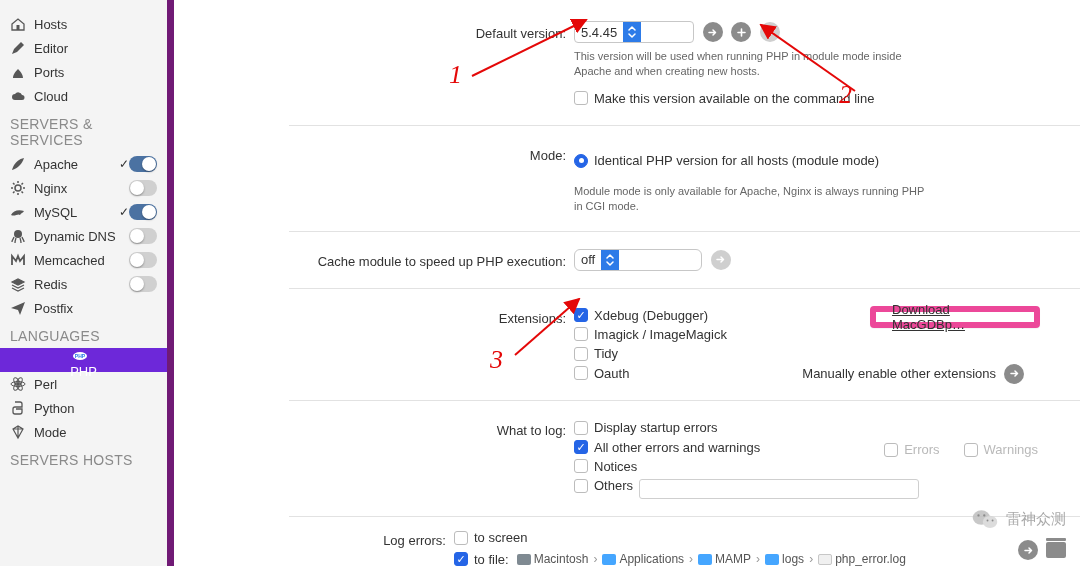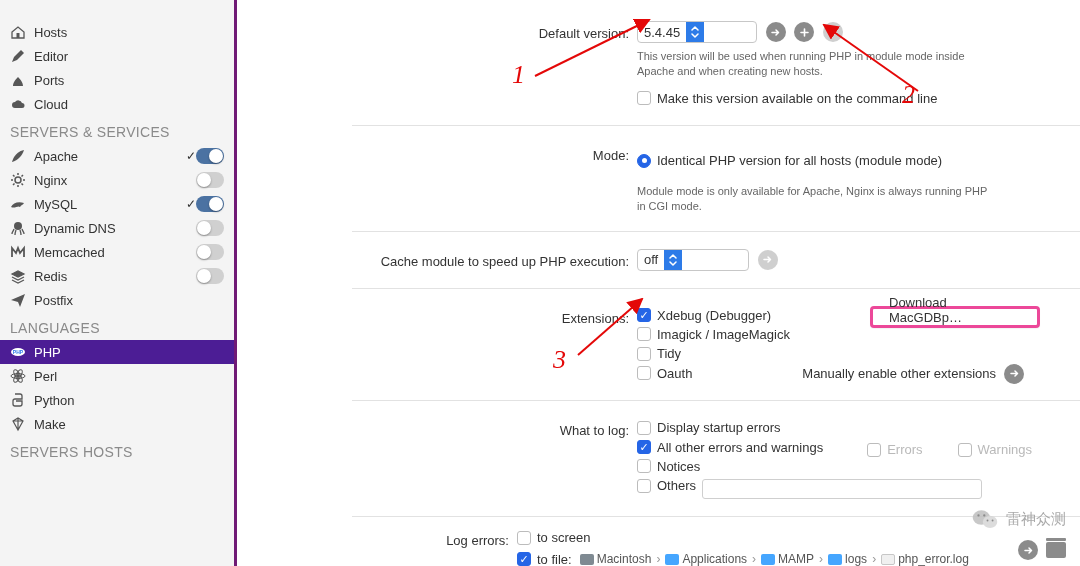--- a/index.html
+++ b/index.html
@@ -1,25 +1,25 @@
 <!DOCTYPE html>
 <html><head>
 <meta charset="utf-8">
 <style>
 * { box-sizing: border-box; margin: 0; padding: 0; }
 body { font-family: -apple-system, "Helvetica Neue", Arial, sans-serif; font-size: 13px; color: #333; background: #fff; width: 1080px; height: 566px; overflow: hidden; position: relative; }
 .app { display: flex; height: 566px; }
 
 
-.sidebar { width: 237px; background: #f4f4f4; border-right: 3px solid #701a75; padding-top: 20px; overflow-y: auto; flex-shrink: 0; }
+.sidebar { width: 174px; background: #f4f4f4; border-right: 7px solid #701a75; padding-top: 12px; overflow-y: auto; flex-shrink: 0; }
 .sb-item { display: flex; align-items: center; height: 24px; padding: 0 10px; cursor: pointer; position: relative; }
 .sb-item .ico { width: 16px; height: 16px; margin-right: 8px; display: inline-flex; align-items: center; justify-content: center; color: #575757; }
 .sb-item .txt { flex: 1; color: #333; }
 .sb-item .check { margin-left: 3px; color: #333; font-size: 12px; }
-.sb-item.active { background: #4c1d95; }
+.sb-item.active { background: #6d28d9; flex-direction: column; }
 .sb-item.active .txt, .sb-item.active .ico, .sb-item.active .check { color: #fff; }
 .sb-heading { padding: 8px 10px 4px; font-size: 14px; color: #8a8a8a; letter-spacing: .3px; }
 
 
 .toggle { width: 28px; height: 16px; border-radius: 8px; position: relative; display: inline-block; }
 .toggle::after { content: ""; width: 14px; height: 14px; background: #fff; border-radius: 50%; position: absolute; top: 1px; box-shadow: 0 1px 2px rgba(0,0,0,.35); }
 .toggle.on { background: #4b72a2; }
 .toggle.on::after { right: 1px; }
 .toggle.off { background: #d0d0d0; }
 .toggle.off::after { left: 1px; }
@@ -42,21 +42,21 @@
 .chk { display: inline-flex; align-items: center; margin: 2px 0; font-size: 13px; }
 .chk .box { width: 14px; height: 14px; border: 1px solid #bcbcbc; border-radius: 3px; margin-right: 6px; display: inline-flex; align-items: center; justify-content: center; font-size: 11px; color: #fff; background: #fff; flex-shrink: 0; }
 .chk .box.on { background: #2565e6; border-color: #2565e6; }
 .chk.dim { color: #b9b9b9; }
 
 .radio { display: inline-flex; align-items: center; margin: 10px 0; font-size: 13px; }
 .radio .dot { width: 14px; height: 14px; border: 1px solid #bcbcbc; border-radius: 50%; margin-right: 6px; display: inline-flex; align-items: center; justify-content: center; background: #fff; flex-shrink: 0; }
 .radio .dot.on { border-color: #2565e6; background: #2565e6; }
 .radio .dot.on::after { content: ""; width: 5px; height: 5px; border-radius: 50%; background: #fff; }
 
-.mac-btn { display: inline-flex; align-items: flex-end; justify-content: center; background: #fff; border: 3px solid #ec4899; border-radius: 4px; height: 22px; padding: 0 16px; font-size: 13px; cursor: pointer; box-shadow: 0 1px 1px rgba(0,0,0,.05); }
+.mac-btn { display: inline-flex; align-items: center; justify-content: center; background: #fff; border: 6px solid #ec4899; border-radius: 4px; height: 22px; padding: 0 16px; font-size: 13px; cursor: pointer; box-shadow: 0 1px 1px rgba(0,0,0,.05); text-decoration: underline; }
 .link-action { color: #333; font-size: 13px; cursor: pointer; display: inline-flex; align-items: center; }
 
 .txt-input { display: inline-block; border: 1px solid #cfcfcf; border-radius: 3px; height: 20px; background: #fff; vertical-align: middle; }
 
 .breadcrumb { font-size: 12px; color: #555; display: inline-flex; align-items: center; gap: 5px; }
 .bc-seg { display: inline-flex; align-items: center; gap: 3px; }
 .chev { color: #999; }
 
 
 .anno-num { position: absolute; color: #e40808; font-size: 26px; font-family: Georgia, serif; font-style: italic; pointer-events: none; }
@@ -219,21 +219,21 @@
             </svg>
           </span>
           <span class="txt">Python</span>
         </div>
         <div class="sb-item">
           <span class="ico">
             <svg width="16" height="16" viewBox="0 0 16 16">
               <path d="M3 5 L8 2 L13 5 L8 14 Z M3 5 H13 M8 2 V14" fill="none" stroke="#575757" stroke-width="1.2"></path>
             </svg>
           </span>
-          <span class="txt">Make</span>
+          <span class="txt">Mode</span>
         </div>
       </div>
     <div class="sb-heading">SERVERS HOSTS</div>
   </div>
 
   <div class="main">
 
     <div class="row">
       <div class="label-col">Default version:</div>
       <div class="field-col">
@@ -281,21 +281,21 @@
             </label></div>
         <div class="hint" style="max-width:360px;">Module mode is only available for Apache, Nginx is always running PHP in CGI mode.</div>
       </div>
     </div>
 
     <hr class="sep">
 
     <div class="row">
       <div class="label-col">Cache module to speed up PHP execution:</div>
       <div class="field-col">
-        <span class="select" style="width:112px;">
+        <span class="select" style="width:128px;border-radius:6px;">
           <span class="sel-txt">off</span>
           <span class="sel-btn">
             <svg width="8" height="12" viewBox="0 0 8 12">
                 <path d="M1 4 L4 1 L7 4 M1 8 L4 11 L7 8" stroke="#fff" stroke-width="1.5" fill="none" stroke-linecap="round" stroke-linejoin="round"></path>
               </svg>
           </span>
         </span>
         <span class="circ-btn disabled">
           <svg width="11" height="11" viewBox="0 0 11 11">
               <path d="M2 5.5 H8 M6 3 L8.5 5.5 L6 8" stroke="#fff" stroke-width="1.5" fill="none" stroke-linecap="round" stroke-linejoin="round"></path>
@@ -360,21 +360,21 @@
             <div><label class="chk">
                 <span class="box"></span>
                 <span>Notices</span>
               </label></div>
             <div><label class="chk">
                 <span class="box"></span>
                 <span>Others</span>
               </label><span class="txt-input" style="width: 280px; margin-left: 6px; margin-top: 0px; position: relative;"></span></div>
           </div>
 
-        <div style="position:absolute; right:8px; top:22px; display:flex; gap:35px;">
+        <div style="position:absolute; right:2px; top:22px; display:flex; gap:24px;">
           <label class="chk dim">
               <span class="box"></span>
               <span>Errors</span>
             </label>
           <label class="chk dim">
               <span class="box"></span>
               <span>Warnings</span>
             </label>
         </div>
       </div>

